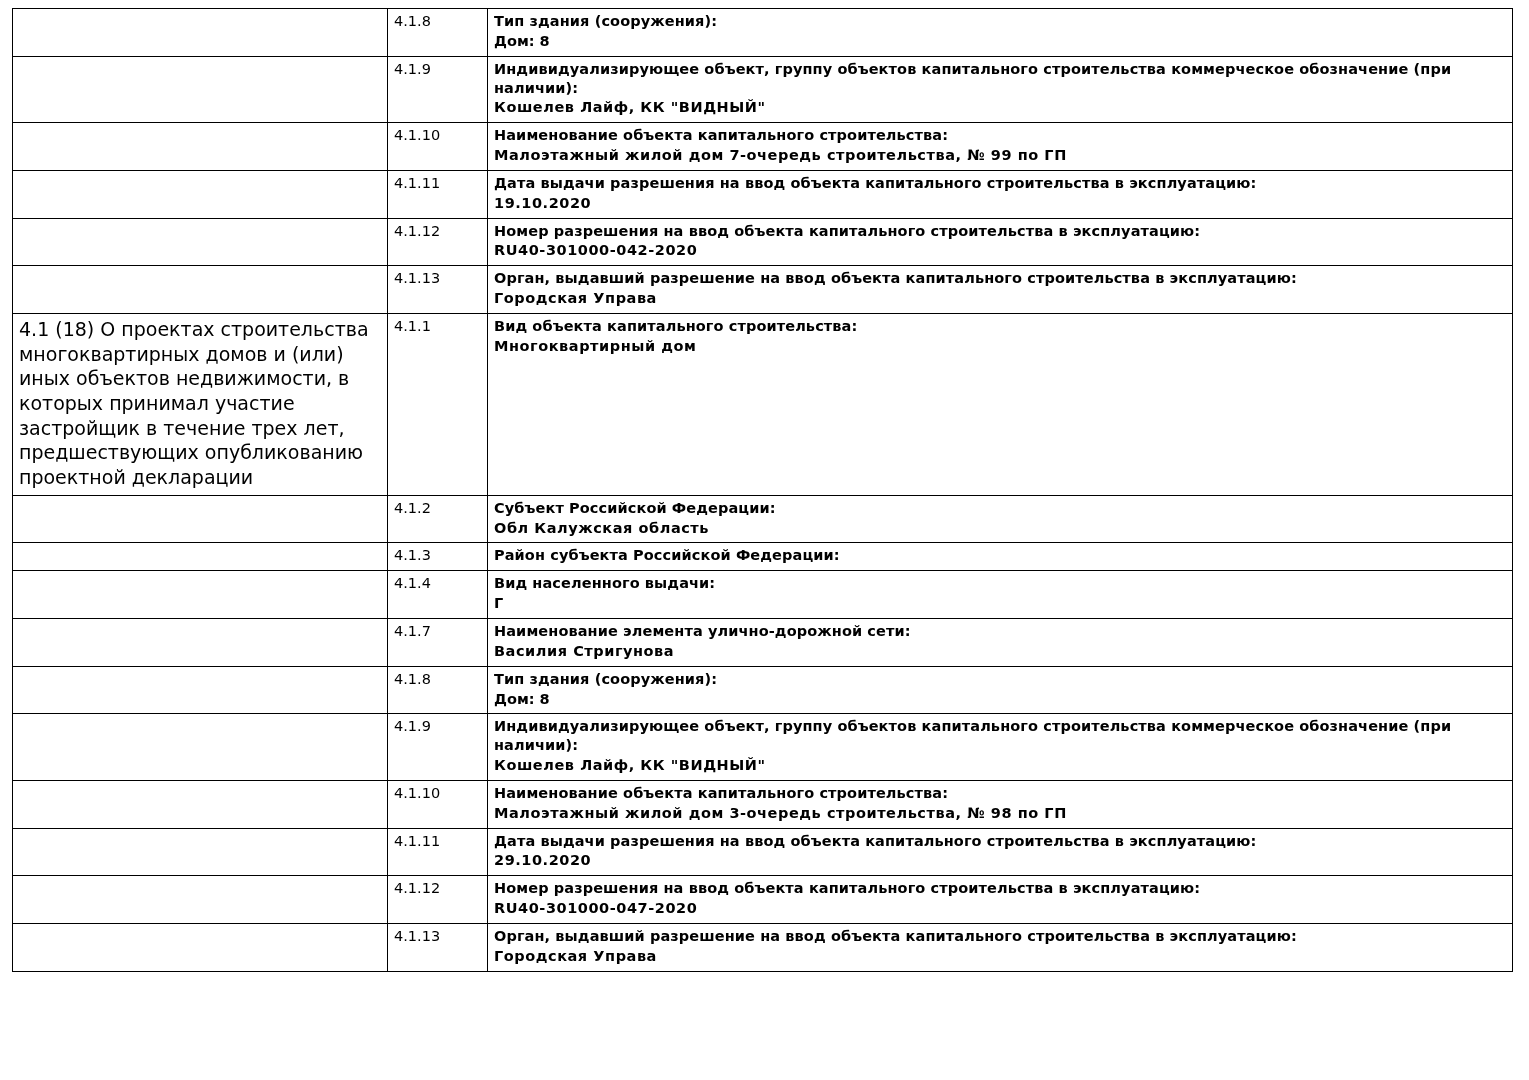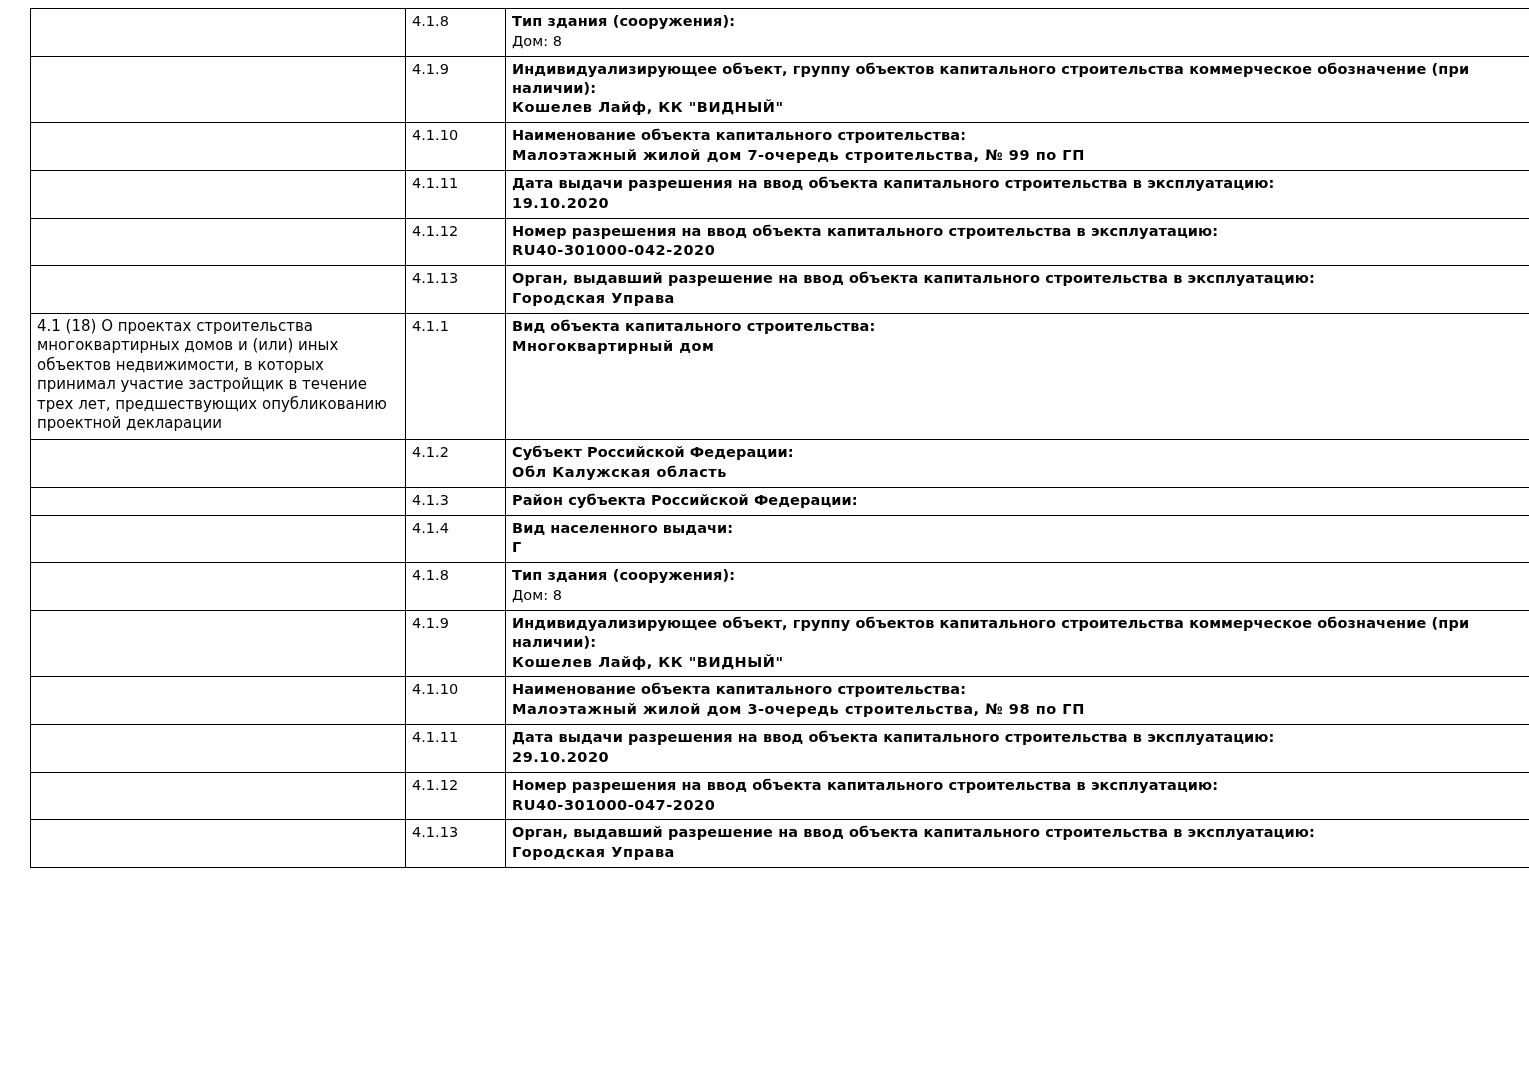--- a/index.html
+++ b/index.html
@@ -10,21 +10,20 @@
   body {
     width: 1529px;
     min-height: 1080px;
     font-family: "DejaVu Sans", sans-serif;
     color: #000000;
   }
   .page {
     width: 1291px;
     box-sizing: border-box;
     padding: 8px 12px 0 12px;
-    margin-left: 18px;
   }
   table.decl {
     border-collapse: collapse;
     width: 1500px;
     table-layout: fixed;
   }
   table.decl td {
     border: 1px solid #000000;
     vertical-align: top;
     padding: 3px 6px 5px 6px;
@@ -44,25 +43,25 @@
     font-weight: bold;
     letter-spacing: 0.1px;
   }
   .value {
     font-size: 14.5px;
     font-weight: bold;
     letter-spacing: 0.55px;
     margin-top: 1px;
   }
   .value.plain {
-    font-weight: normal;
+    font-weight: bold;
     letter-spacing: 0;
   }
   .section-text {
-    font-size: 15px;
+    font-size: 19px;
     line-height: 1.30;
   }
   td.num-cell {
     vertical-align: middle;
   }
   td.sec-cell { vertical-align: top; }
   td.empty-cell { padding: 0; }
   .mid { vertical-align: middle; }
 </style>
 </head>
@@ -183,20 +182,30 @@
           <div class="num">4.1.4</div>
         </td>
         <td>
           <div class="label">Вид населенного выдачи:</div>
           <div class="value">Г</div>
         </td>
       </tr>
 
 
 
+      <tr>
+        <td class="sec-cell empty-cell"></td>
+        <td class="num-cell mid">
+          <div class="num">4.1.7</div>
+        </td>
+        <td>
+          <div class="label">Наименование элемента улично-дорожной сети:</div>
+          <div class="value">Василия Стригунова</div>
+        </td>
+      </tr>
 
       <tr>
         <td class="sec-cell empty-cell"></td>
         <td class="num-cell mid">
           <div class="num">4.1.8</div>
         </td>
         <td>
           <div class="label">Тип здания (сооружения):</div>
           <div class="value plain">Дом: 8</div>
         </td>

